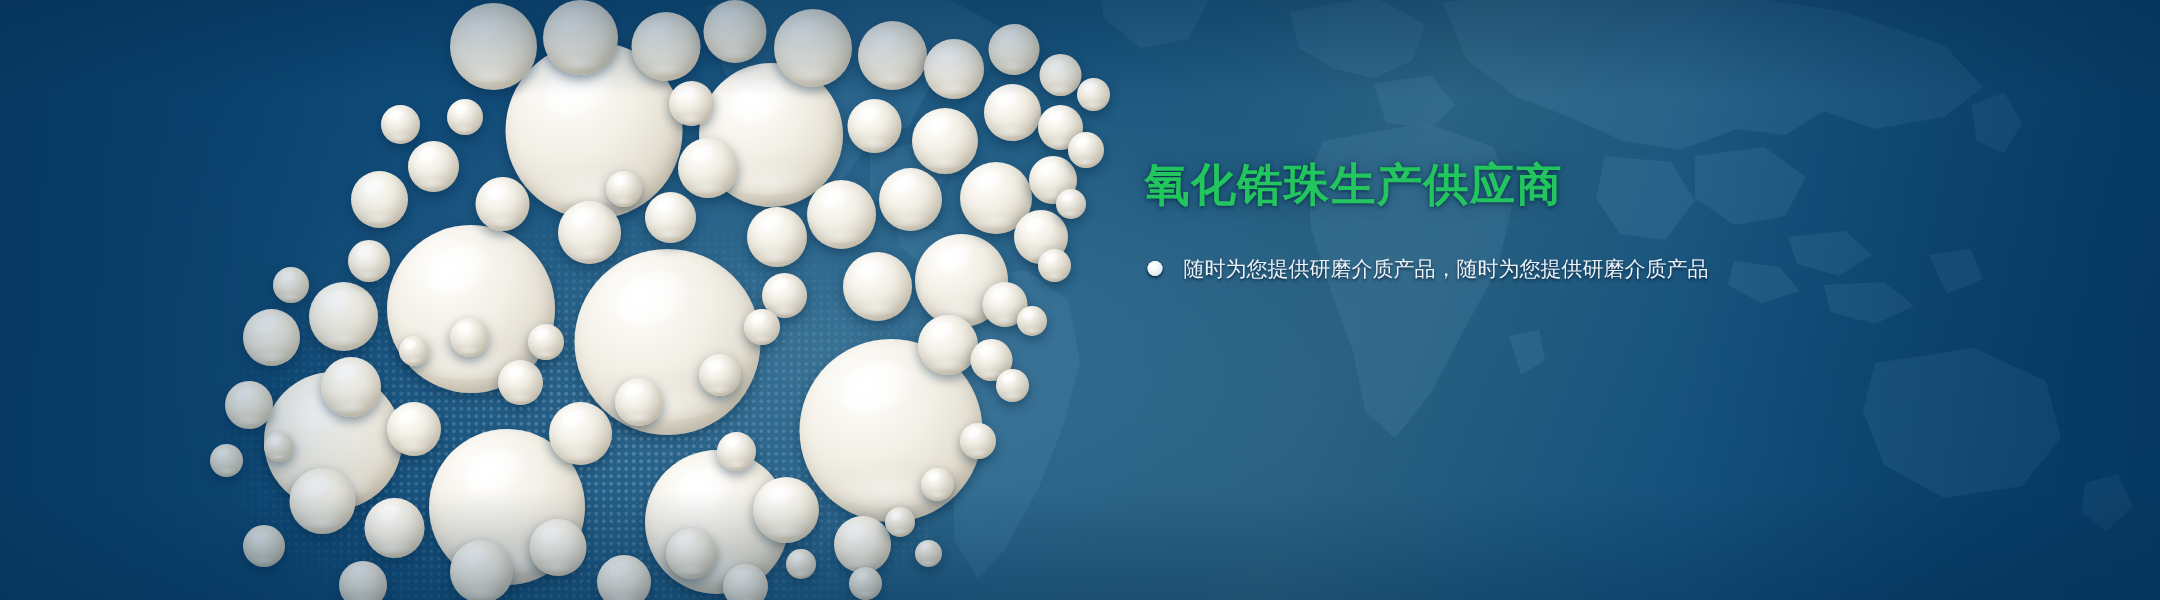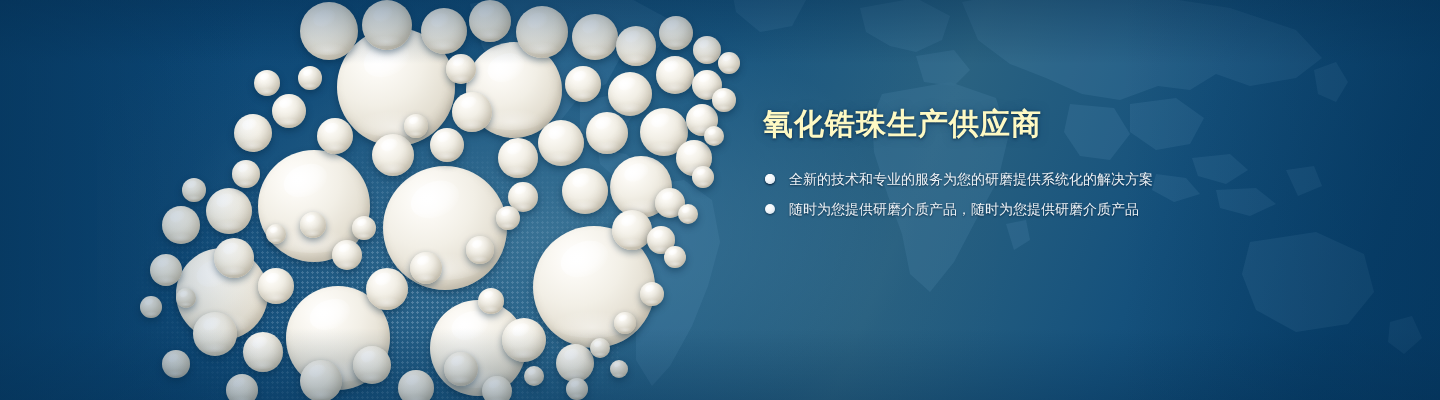--- a/index.html
+++ b/index.html
@@ -132,21 +132,21 @@
     position: absolute;
     left: 763px;
     top: 104px;
     width: 500px;
   }
   .title {
     margin: 0;
     font-size: 30px;
     line-height: 40px;
     font-weight: bold;
-    color: #fef9c3;
+    color: #22c55e;
     letter-spacing: 1px;
     text-shadow: 0 1px 3px rgba(0,22,46,0.65), 0 0 10px rgba(12,60,100,0.5);
   }
   .bullets {
     list-style: none;
     margin: 24px 0 0 0;
     padding: 0;
   }
   .bullet {
     position: relative;
@@ -311,22 +311,18 @@
 
   <div class="content">
     <h1 class="title">氧化锆珠生产供应商</h1>
 
     <ul class="bullets">
       <li class="bullet">
         <span class="bullet-dot"></span>
       </li>
       <li class="bullet">
         <span class="bullet-dot"></span>
-        <span class="bullet-line">全新的技术和专业的服务为您的研磨提供系统化的解决方案</span>
-      </li>
-      <li class="bullet">
-        <span class="bullet-dot"></span>
         <span class="bullet-line">随时为您提供研磨介质产品，随时为您提供研磨介质产品</span>
       </li>
     </ul>
   </div>
 
 </div>
 
 </body></html>

